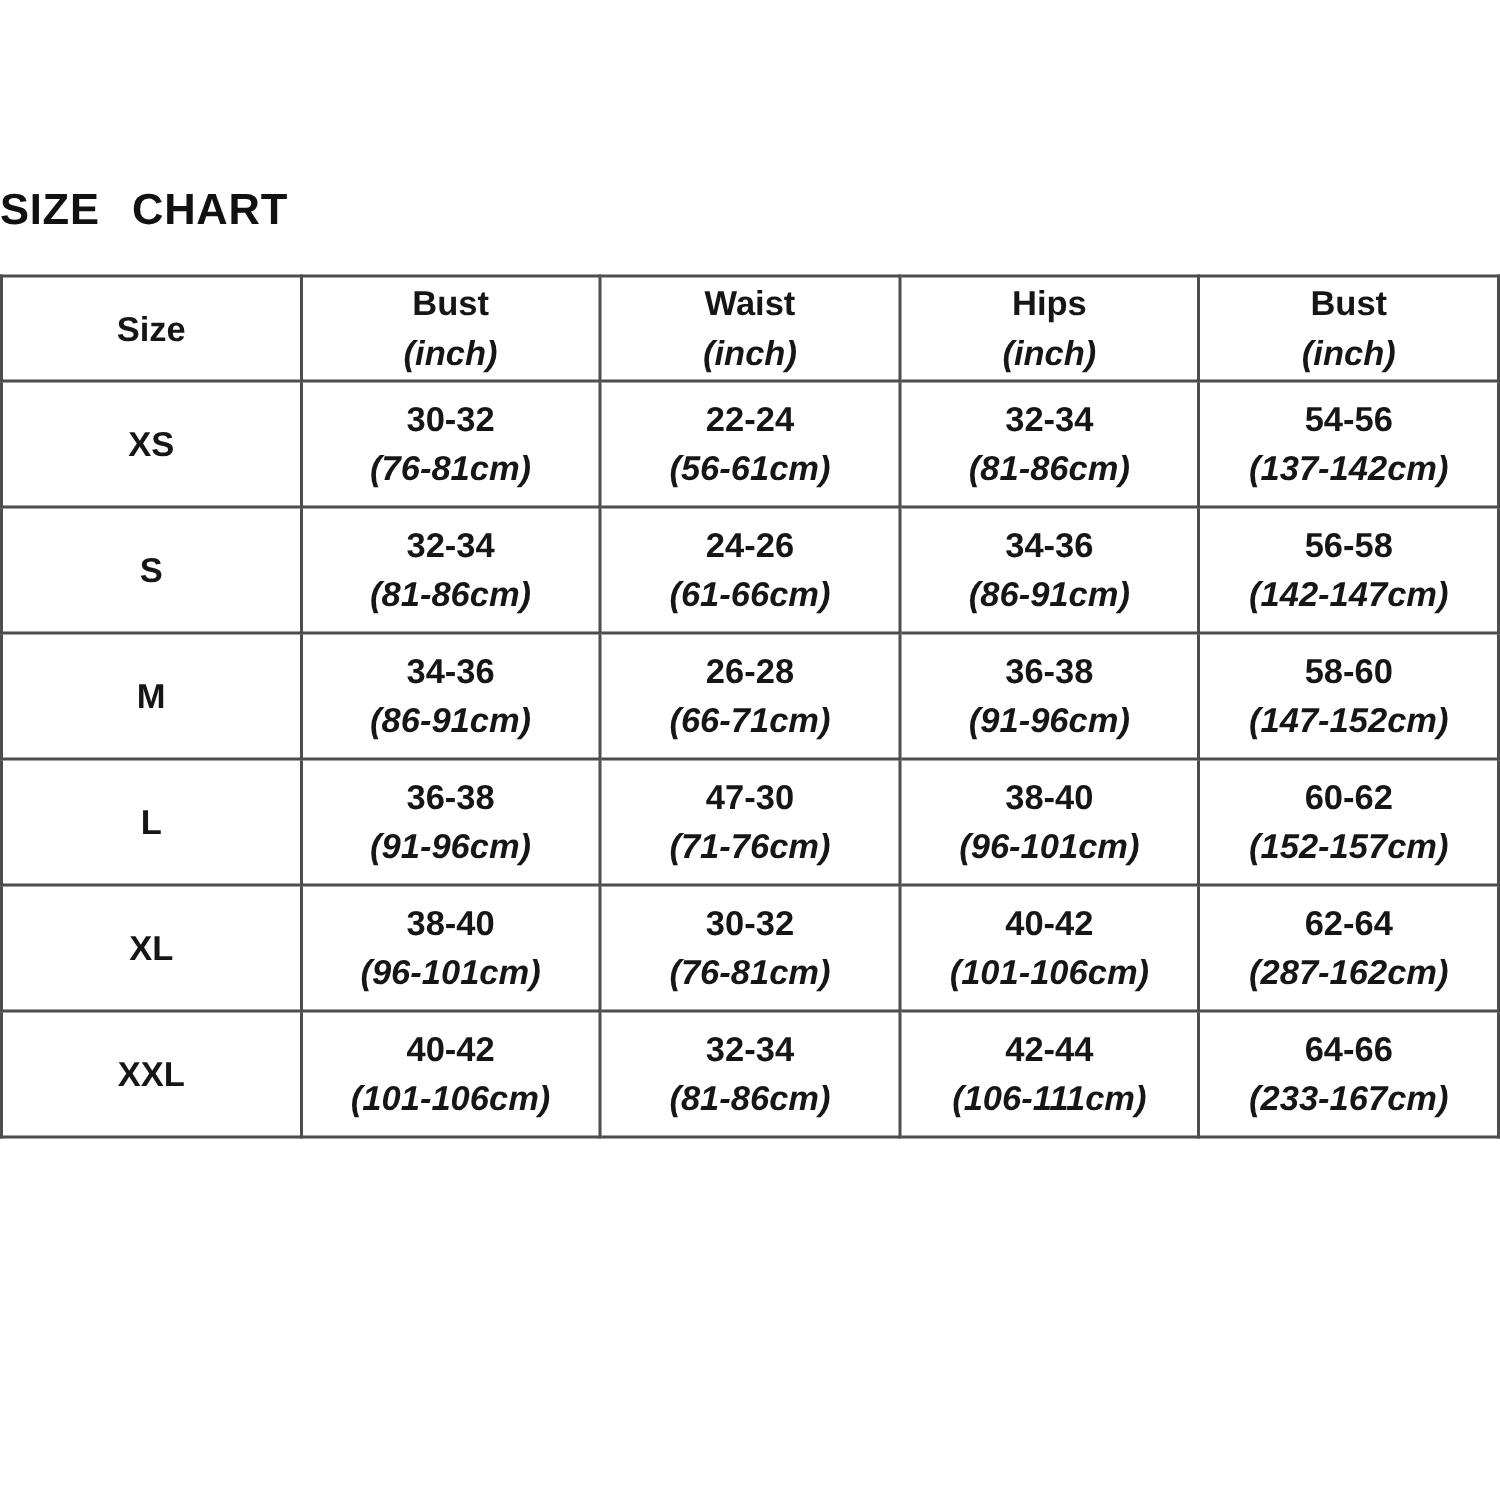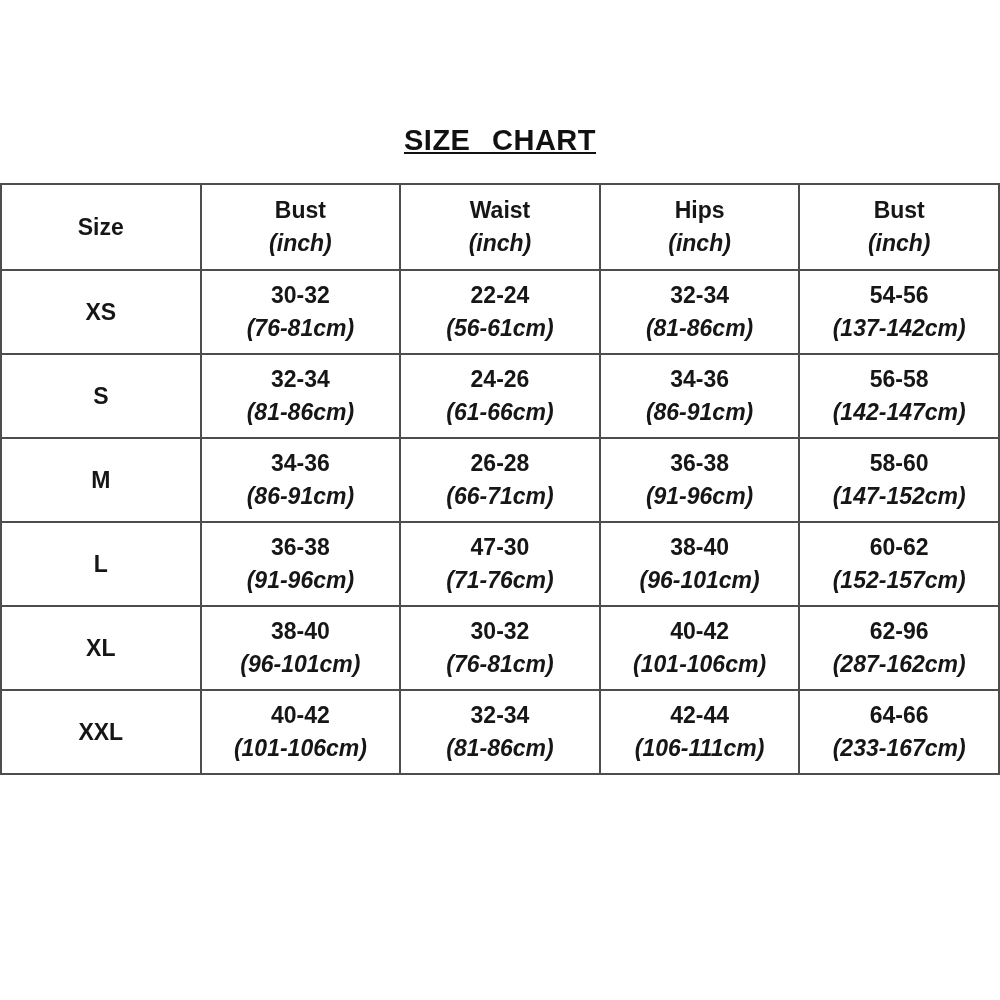--- a/index.html
+++ b/index.html
@@ -13,47 +13,45 @@
     height: 1000px;
     background: #ffffff;
     font-family: "Liberation Sans", sans-serif;
     color: #161616;
   }
   .chart-title {
     position: absolute;
     top: 124px;
     left: 0;
     width: 100%;
-    text-align: center;
     font-size: 29px;
     font-weight: 700;
     letter-spacing: 0.5px;
     word-spacing: 13px;
     color: #111111;
-    text-decoration: underline;
   }
   table.size-table {
     position: absolute;
     top: 183px;
     left: 0;
     width: 1000px;
     border-collapse: collapse;
     table-layout: fixed;
   }
   table.size-table td,
   table.size-table th {
     border: 2px solid #4d4d4d;
     text-align: center;
     vertical-align: middle;
     font-weight: 700;
     font-size: 23px;
     color: #161616;
     padding: 0;
   }
-  tr.header-row { height: 86px; margin-top: 38px; }
+  tr.header-row { height: 70px; margin-top: 38px; }
   tr.data-row   { height: 84px; }
   .l2 { margin-top: 6px; font-style: italic; }
 </style>
 </head>
 <body>
 
 <div class="page">
 
   <div class="chart-title">SIZE CHART</div>
 
@@ -179,21 +177,21 @@
           </td>
         <td>
             <div class="l1">30-32</div>
             <div class="l2">(76-81cm)</div>
           </td>
         <td>
             <div class="l1">40-42</div>
             <div class="l2">(101-106cm)</div>
           </td>
         <td>
-            <div class="l1">62-96</div>
+            <div class="l1">62-64</div>
             <div class="l2">(287-162cm)</div>
           </td>
       </tr>
 
       <tr class="data-row">
         <td>
             <div class="l1">XXL</div>
           </td>
         <td>
             <div class="l1">40-42</div>

